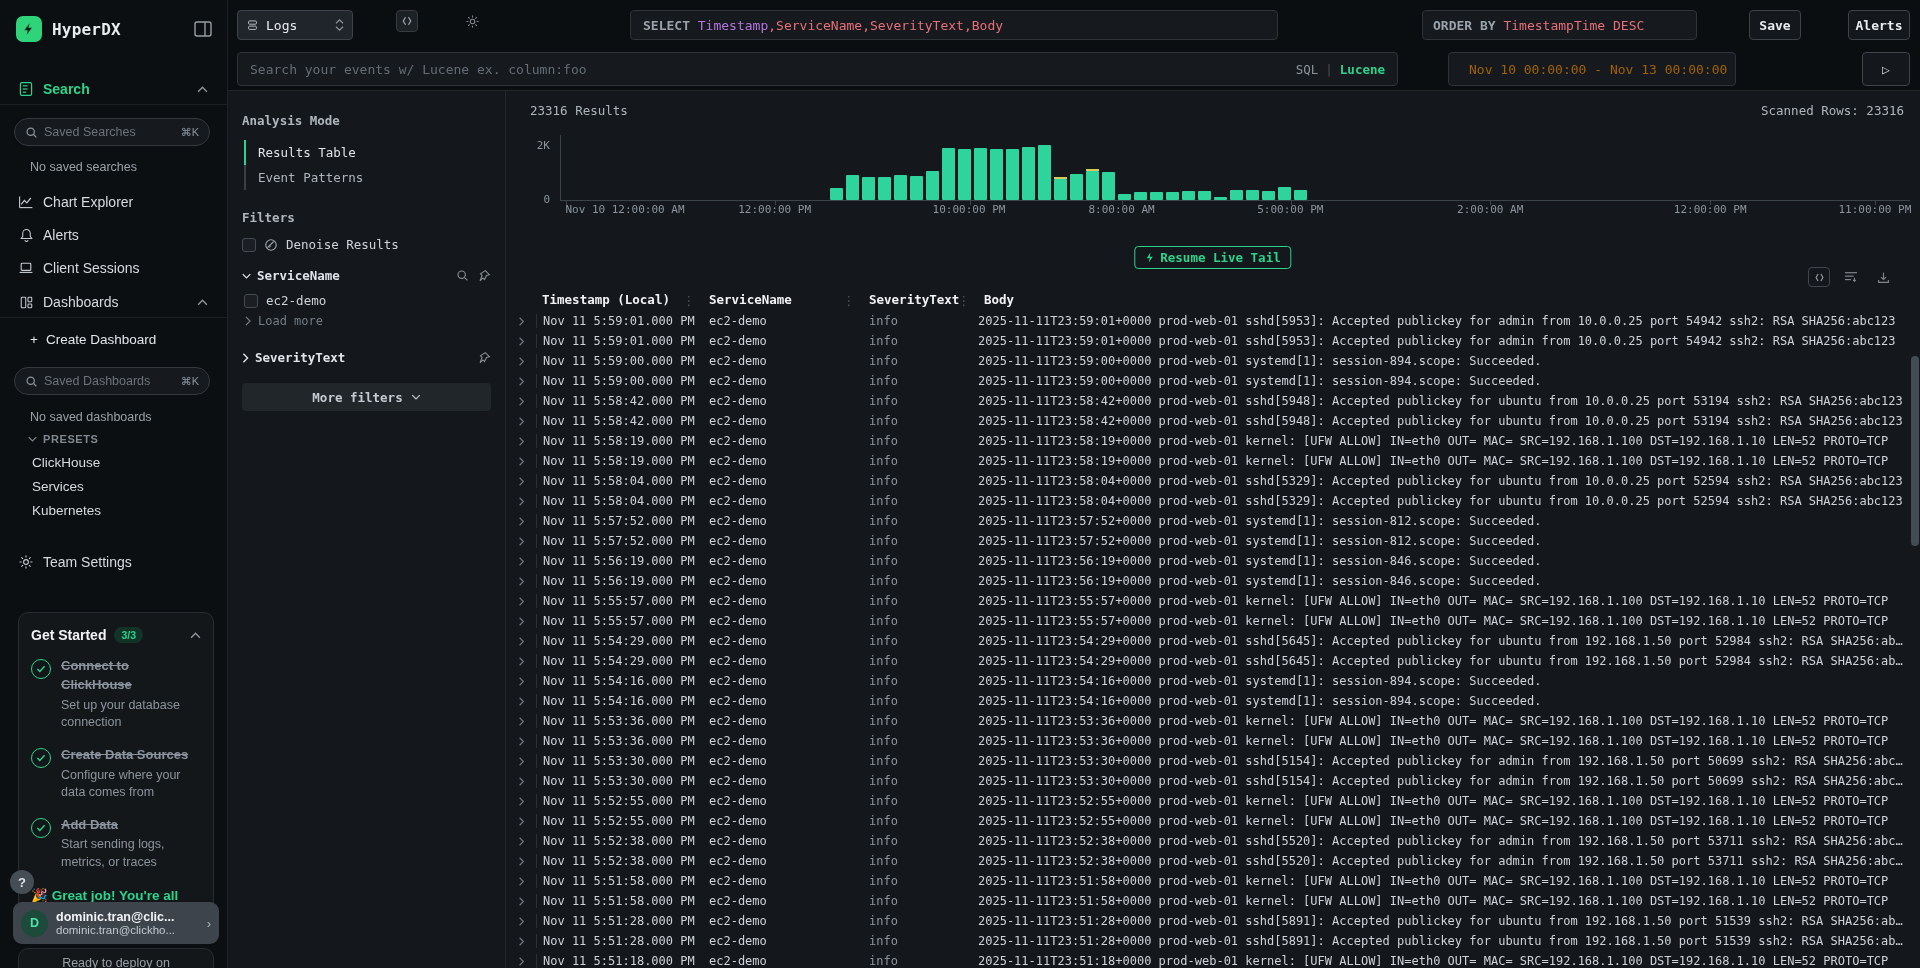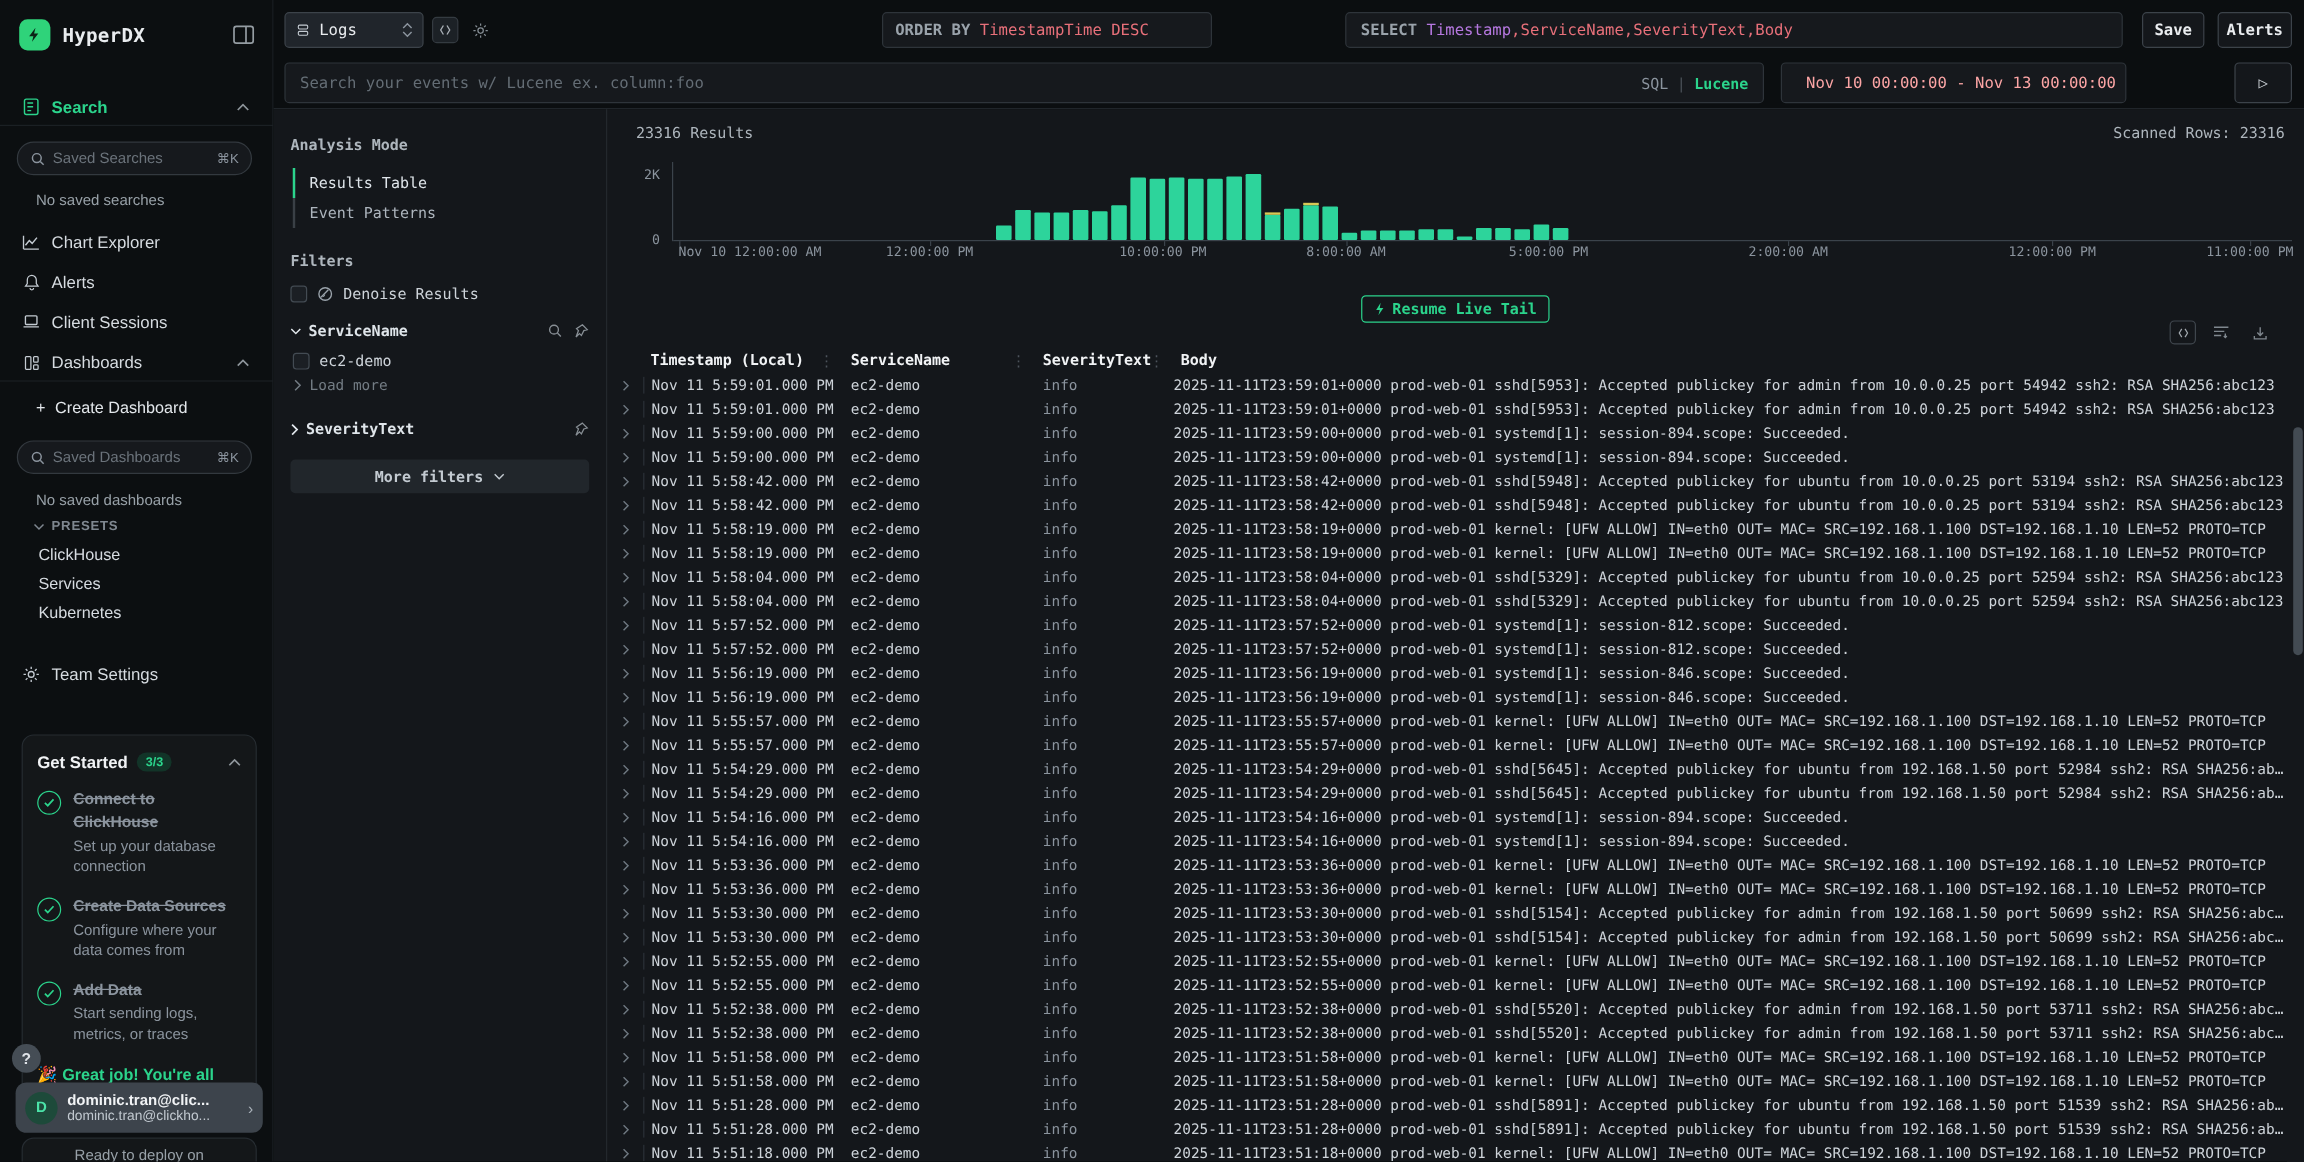--- a/index.html
+++ b/index.html
@@ -46,21 +46,21 @@
   #user-card { position:absolute; left:13px; top:902px; width:206px; height:42px; background:#3d444c; border-radius:9px; display:flex; align-items:center; padding:0 8px; cursor:pointer; z-index:3; }
   .avatar { width:27px; height:27px; border-radius:50%; background:#1d4a3a; color:#4be3a8; display:flex; align-items:center; justify-content:center; font-size:12.5px; font-weight:bold; }
   .user-names { margin-left:8px; overflow:hidden; }
   .user-name { font-size:12.5px; font-weight:bold; color:#f1f3f5; white-space:nowrap; }
   .user-email { font-size:11.5px; color:#c2c9d0; white-space:nowrap; }
   .user-chevron { margin-left:auto; color:#aab2ba; font-size:13px; }
   #bottom-banner { position:absolute; left:18px; top:948px; width:196px; height:30px; background:#141719; border:1px solid #262c31; border-radius:10px 10px 0 0; display:flex; justify-content:center; padding-top:7px; font-size:12.5px; color:#98a1a8; }
 
   
   #main { position:relative; flex:1; height:968px; background:#0b0e10; }
-  .topbar-row { display:flex; align-items:center; padding-left:9px; padding-right:10px; }
+  .topbar-row { display:flex; align-items:flex-start; padding-left:9px; padding-right:10px;gap:36px; }
   #row1 { margin-top:10px; height:30px; }
   #row2 { margin-top:12px; height:34px; }
   #topbar-sep { height:1px; background:#20252a; margin-top:4px; }
 
   .ctl { background:#16191d; border:1px solid #2e343a; border-radius:4px; height:100%; display:flex; align-items:center; }
   #source-select { width:116px; padding:0 8px; background:#20252b; border-color:#3c434a; cursor:pointer; }
   #source-select .lbl { font-size:13px; margin-left:7px; color:#e9ecef; }
   .icon-btn { width:22px; height:22px; margin-left:7px; display:flex; align-items:center; justify-content:center; border-radius:4px; cursor:pointer; opacity:.85; }
   .icon-btn.boxed { border:1px solid #3c434a; background:#20252b; }
   #select-input { width:648px; margin-left:111px; padding:0 12px; font-size:13px; cursor:text; }
@@ -72,21 +72,21 @@
   #save-btn { width:52px; margin-left:16px; }
   #alerts-btn { width:62px; margin-left:11px; }
 
   #search-wrap { flex:1; position:relative; padding:0 12px; cursor:text; }
   #search-wrap input { width:78%; background:transparent; border:none; outline:none; color:#c9d1d9; font-size:13px; font-family:"DejaVu Sans Mono",monospace; }
   #search-wrap input::placeholder { color:#646d75; }
   #lang-toggle { position:absolute; right:12px; top:0; height:100%; display:flex; align-items:center; gap:7px; font-size:12.5px; }
   #lang-sql { color:#8b949e; cursor:pointer; }
   .lang-sep { color:#4a5158; }
   #lang-lucene { color:#2bd48c; cursor:pointer;font-weight:bold; }
-  #date-range { width:288px; margin-left:14px; padding:0 11px; font-size:13px; color:#fca5a5; cursor:pointer; }
+  #date-range { width:288px; margin-left:14px; padding:0 11px; font-size:13px; color:#a16207; cursor:pointer; }
   #date-range .dr-text { margin-left:9px; white-space:nowrap; }
   #live-play-btn { width:48px; margin-left:90px; font-weight:normal; font-size:13px; color:#ced4da; }
 
   #content { position:absolute; top:91px; left:0; right:0; bottom:0; display:flex; background:#14171b; }
 
   
   #filters-col { flex:0 0 278px; border-right:1px solid #23282d; padding:22px 14px 0 14px; font-family:"DejaVu Sans Mono",monospace; }
   .panel-label { font-size:12.5px; font-weight:bold; color:#aeb6bd; margin-bottom:12px; }
   #mode-list { border-left:2px solid #3a4046; margin-left:2px; margin-bottom:20px; }
   .mode-item { font-size:12.5px; color:#adb5bd; padding:5px 0 5px 12px; margin-left:-2px; border-left:2px solid transparent; cursor:pointer; }
@@ -355,25 +355,25 @@
         <svg width="12" height="12" viewBox="0 0 16 16">
             <path d="M6 3 3 8l3 5M10 3l3 5-3 5" fill="none" stroke="#c4cbd2" stroke-width="1.5"></path>
           </svg>
       </span>
       <span class="icon-btn">
         <svg width="15" height="15" viewBox="0 0 20 20">
             <circle cx="10" cy="10" r="3" fill="none" stroke="#9aa3ab" stroke-width="1.4"></circle>
             <path d="M10 2v2.5M10 15.5V18M2 10h2.5M15.5 10H18M4.3 4.3l1.8 1.8M13.9 13.9l1.8 1.8M15.7 4.3l-1.8 1.8M6.1 13.9l-1.8 1.8" stroke="#9aa3ab" stroke-width="1.4"></path>
           </svg>
       </span>
+      <div id="select-input" class="ctl mono">
+        <span class="kw">SELECT</span>&nbsp;<span class="tok-purple">Timestamp</span><span class="tok-salmon">,ServiceName,SeverityText,Body</span>
+      </div>
       <div id="orderby-input" class="ctl mono">
         <span class="kw">ORDER BY</span>&nbsp;<span class="tok-salmon">TimestampTime DESC</span>
-      </div>
-      <div id="select-input" class="ctl mono">
-        <span class="kw">SELECT</span>&nbsp;<span class="tok-purple">Timestamp</span><span class="tok-salmon">,ServiceName,SeverityText,Body</span>
       </div>
       <button id="save-btn" class="btn mono">Save</button>
       <button id="alerts-btn" class="btn mono">Alerts</button>
     </div>
 
     <div id="row2" class="topbar-row">
       <div id="search-wrap" class="ctl">
         <input placeholder="Search your events w/ Lucene ex. column:foo" style="">
         <div id="lang-toggle" class="mono">
           <span id="lang-sql">SQL</span>

